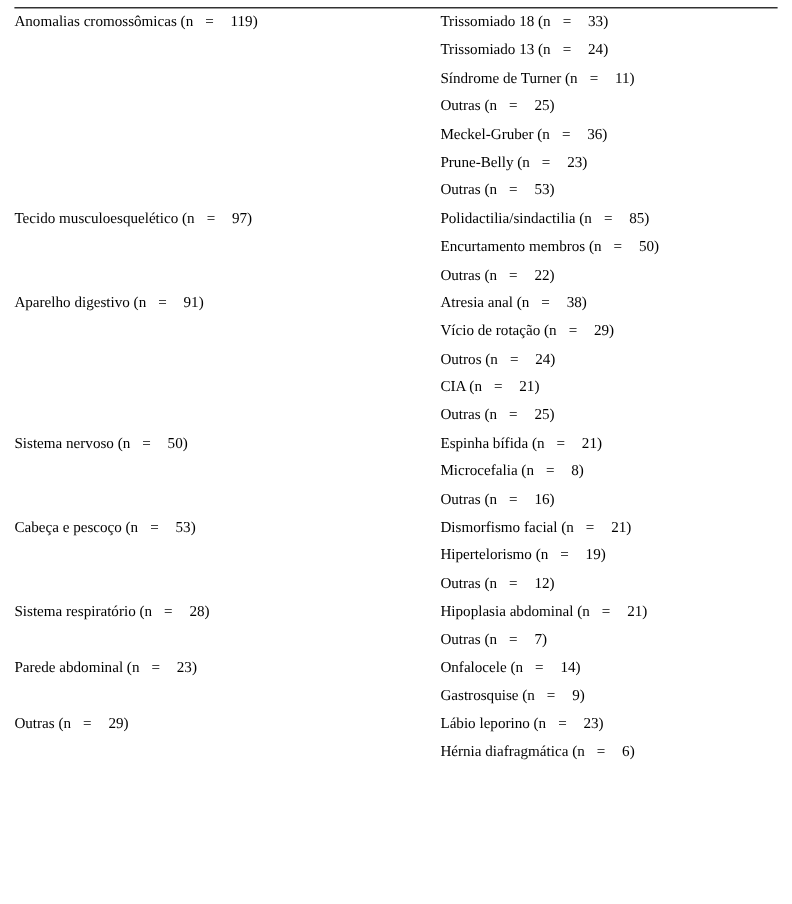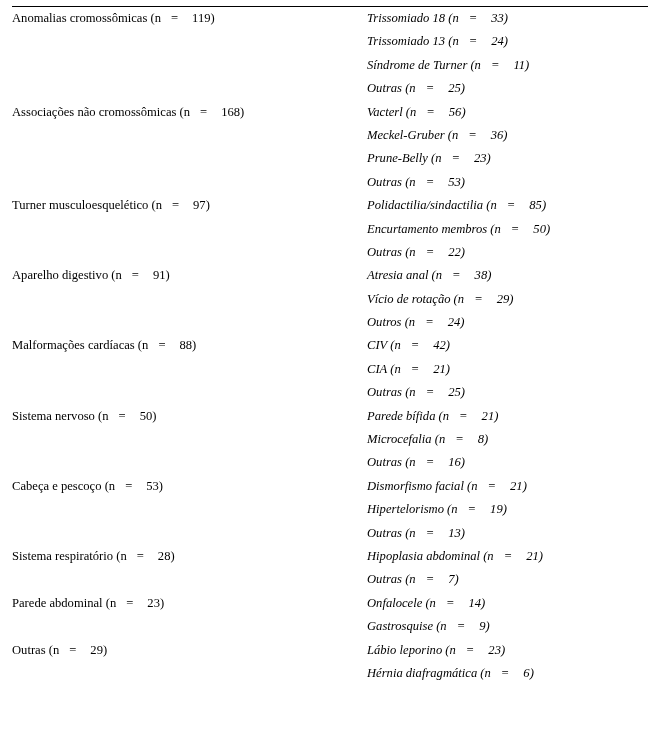--- a/index.html
+++ b/index.html
@@ -40,21 +40,20 @@
     padding: 0;
     vertical-align: top;
     white-space: nowrap;
   }
   td.col-left {
     width: 355px;
     padding-left: 8px;
   }
   td.col-right {
     width: 281px;
-    font-style: italic;
   }
   .cell-row {
     height: 23.4px;
     line-height: 23.4px;
   }
   .cell-row.empty {
     height: 23.4px;
   }
   .lbl {
     display: inline;
@@ -102,28 +101,20 @@
           <tr>
             <td class="col-left">
               <div class="cell-row empty">&nbsp;</div>
             </td>
             <td class="col-right">
               <div class="cell-row"><span class="lbl">Outras (n</span><span class="eq">=</span><span class="num">25)</span></div>
             </td>
           </tr>
           <tr>
             <td class="col-left">
-              <div class="cell-row"><span class="lbl">Associações não cromossômicas (n</span><span class="eq">=</span><span class="num">168)</span></div>
-            </td>
-            <td class="col-right">
-              <div class="cell-row"><span class="lbl">Vacterl (n</span><span class="eq">=</span><span class="num">56)</span></div>
-            </td>
-          </tr>
-          <tr>
-            <td class="col-left">
               <div class="cell-row empty">&nbsp;</div>
             </td>
             <td class="col-right">
               <div class="cell-row"><span class="lbl">Meckel-Gruber (n</span><span class="eq">=</span><span class="num">36)</span></div>
             </td>
           </tr>
           <tr>
             <td class="col-left">
               <div class="cell-row empty">&nbsp;</div>
             </td>
@@ -134,21 +125,21 @@
           <tr>
             <td class="col-left">
               <div class="cell-row empty">&nbsp;</div>
             </td>
             <td class="col-right">
               <div class="cell-row"><span class="lbl">Outras (n</span><span class="eq">=</span><span class="num">53)</span></div>
             </td>
           </tr>
           <tr>
             <td class="col-left">
-              <div class="cell-row"><span class="lbl">Turner musculoesquelético (n</span><span class="eq">=</span><span class="num">97)</span></div>
+              <div class="cell-row"><span class="lbl">Tecido musculoesquelético (n</span><span class="eq">=</span><span class="num">97)</span></div>
             </td>
             <td class="col-right">
               <div class="cell-row"><span class="lbl">Polidactilia/sindactilia (n</span><span class="eq">=</span><span class="num">85)</span></div>
             </td>
           </tr>
           <tr>
             <td class="col-left">
               <div class="cell-row empty">&nbsp;</div>
             </td>
             <td class="col-right">
@@ -182,48 +173,40 @@
           <tr>
             <td class="col-left">
               <div class="cell-row empty">&nbsp;</div>
             </td>
             <td class="col-right">
               <div class="cell-row"><span class="lbl">Outros (n</span><span class="eq">=</span><span class="num">24)</span></div>
             </td>
           </tr>
           <tr>
             <td class="col-left">
-              <div class="cell-row"><span class="lbl">Malformações cardíacas (n</span><span class="eq">=</span><span class="num">88)</span></div>
-            </td>
-            <td class="col-right">
-              <div class="cell-row"><span class="lbl">CIV (n</span><span class="eq">=</span><span class="num">42)</span></div>
-            </td>
-          </tr>
-          <tr>
-            <td class="col-left">
               <div class="cell-row empty">&nbsp;</div>
             </td>
             <td class="col-right">
               <div class="cell-row"><span class="lbl">CIA (n</span><span class="eq">=</span><span class="num">21)</span></div>
             </td>
           </tr>
           <tr>
             <td class="col-left">
               <div class="cell-row empty">&nbsp;</div>
             </td>
             <td class="col-right">
               <div class="cell-row"><span class="lbl">Outras (n</span><span class="eq">=</span><span class="num">25)</span></div>
             </td>
           </tr>
           <tr>
             <td class="col-left">
               <div class="cell-row"><span class="lbl">Sistema nervoso (n</span><span class="eq">=</span><span class="num">50)</span></div>
             </td>
             <td class="col-right">
-              <div class="cell-row"><span class="lbl">Parede bífida (n</span><span class="eq">=</span><span class="num">21)</span></div>
+              <div class="cell-row"><span class="lbl">Espinha bífida (n</span><span class="eq">=</span><span class="num">21)</span></div>
             </td>
           </tr>
           <tr>
             <td class="col-left">
               <div class="cell-row empty">&nbsp;</div>
             </td>
             <td class="col-right">
               <div class="cell-row"><span class="lbl">Microcefalia (n</span><span class="eq">=</span><span class="num">8)</span></div>
             </td>
           </tr>
@@ -249,21 +232,21 @@
             </td>
             <td class="col-right">
               <div class="cell-row"><span class="lbl">Hipertelorismo (n</span><span class="eq">=</span><span class="num">19)</span></div>
             </td>
           </tr>
           <tr>
             <td class="col-left">
               <div class="cell-row empty">&nbsp;</div>
             </td>
             <td class="col-right">
-              <div class="cell-row"><span class="lbl">Outras (n</span><span class="eq">=</span><span class="num">13)</span></div>
+              <div class="cell-row"><span class="lbl">Outras (n</span><span class="eq">=</span><span class="num">12)</span></div>
             </td>
           </tr>
           <tr>
             <td class="col-left">
               <div class="cell-row"><span class="lbl">Sistema respiratório (n</span><span class="eq">=</span><span class="num">28)</span></div>
             </td>
             <td class="col-right">
               <div class="cell-row"><span class="lbl">Hipoplasia abdominal (n</span><span class="eq">=</span><span class="num">21)</span></div>
             </td>
           </tr>

